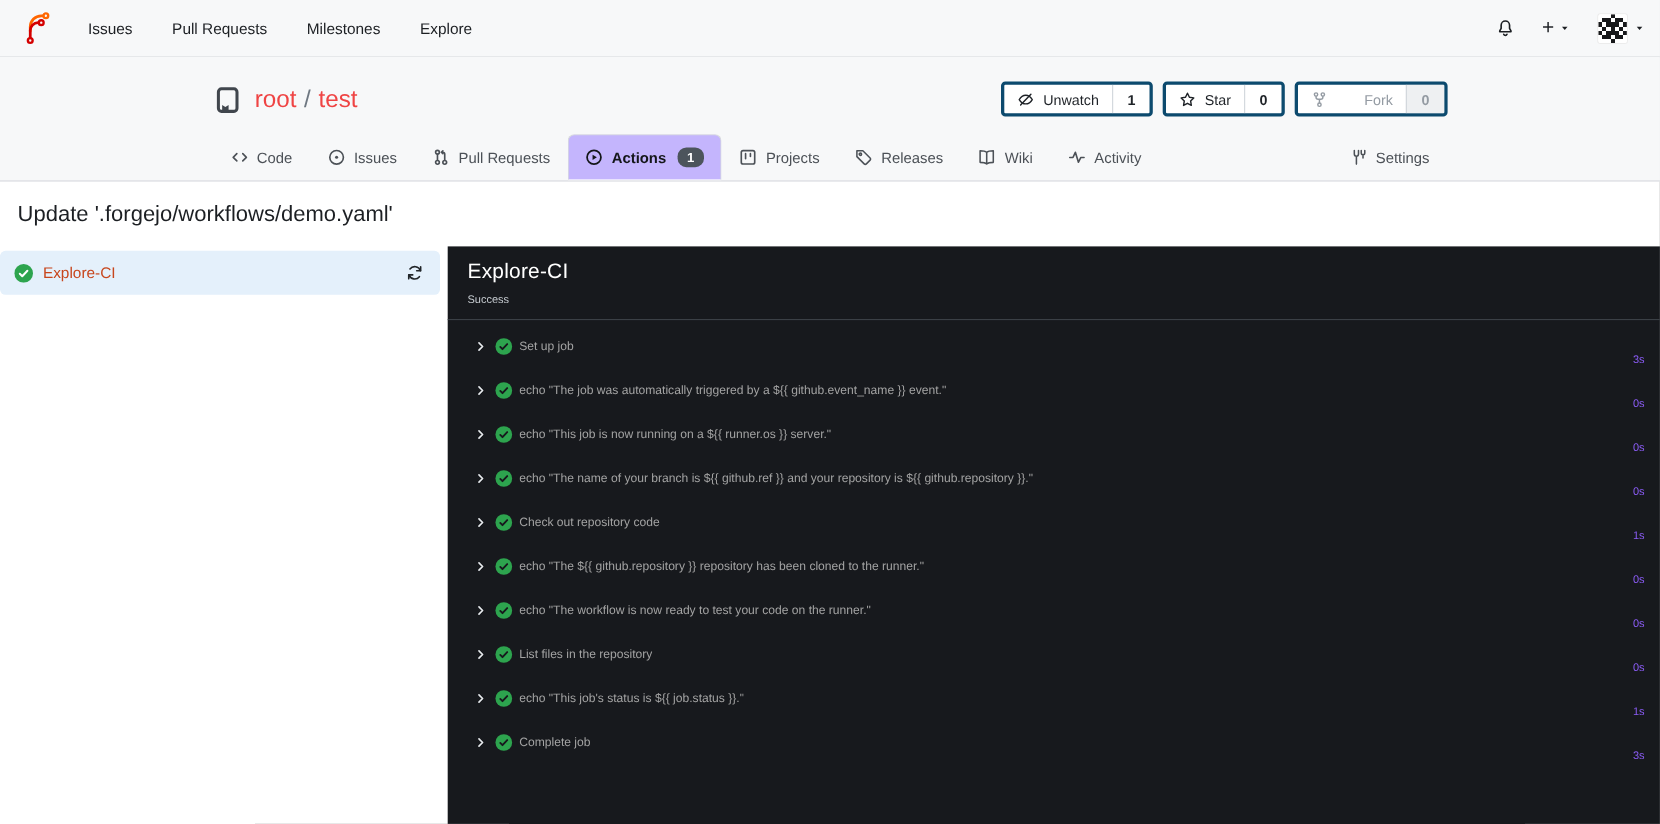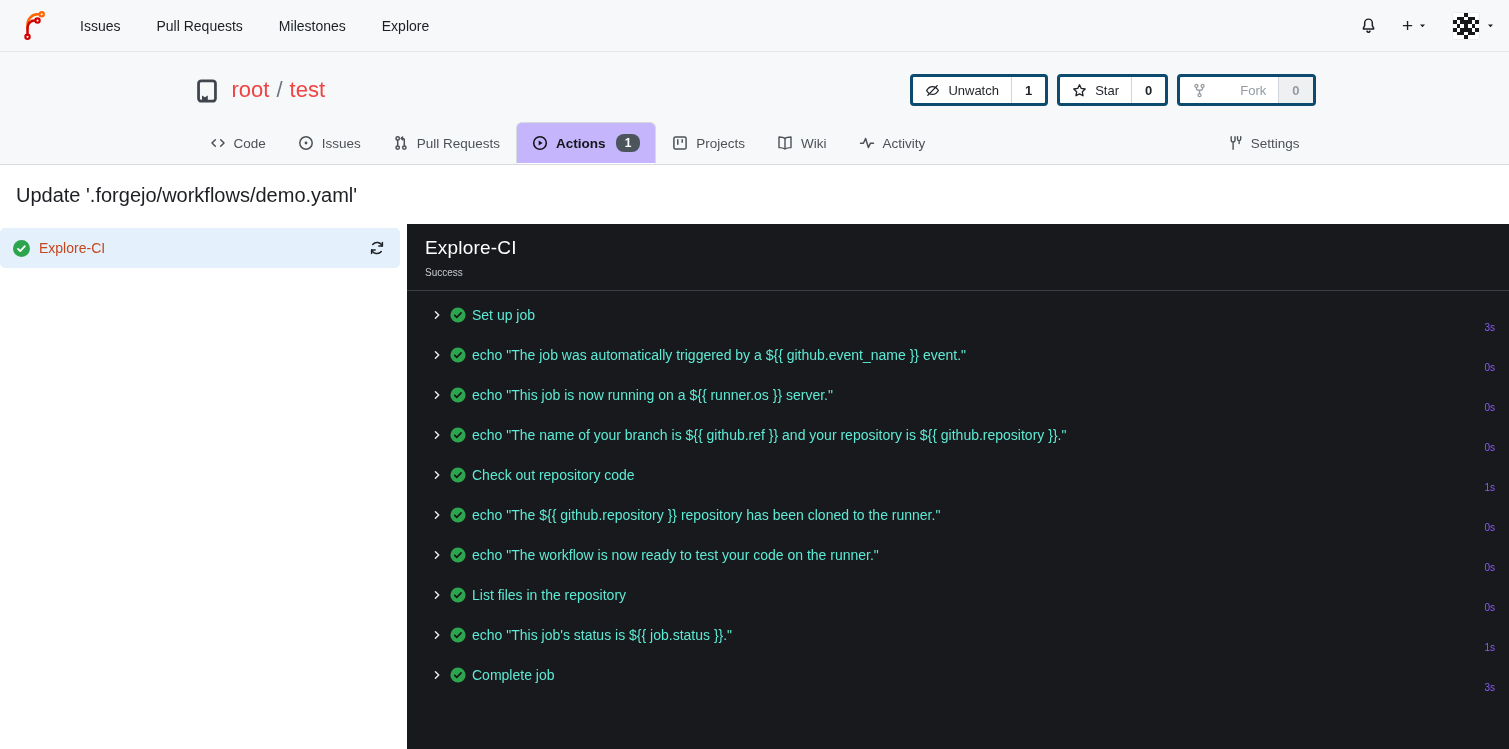--- a/index.html
+++ b/index.html
@@ -78,21 +78,21 @@
   .job-refresh { margin-left:auto; background:none; border:none; color:#212529; display:flex; padding:2px; }
 
   .log-panel { flex:1 1 auto; background:#17191d; color:#edf0f2; display:flex; flex-direction:column; min-width:0; }
   .panel-header { padding:13px 18px 12px; border-bottom:1px solid #3b4046; }
   .panel-title { font-size:19px; color:#ffffff; font-weight:500; letter-spacing:.2px; }
   .panel-status { font-size:10px; color:#c6cbd0; margin-top:8px; }
   .steps { padding-top:4px; overflow:hidden; }
   .step-row { height:40px; display:flex; align-items:center; padding:0 14px 0 24px; cursor:pointer; }
   .chev { color:#e8ebee; margin-right:7px; display:flex; }
   .step-check { margin-right:6px; display:flex; }
-  .step-name { font-size:14px; color:#5eead4; white-space:nowrap; overflow:hidden; text-overflow:ellipsis; }
+  .step-name { font-size:11px; color:#a3a3a3; white-space:nowrap; overflow:hidden; text-overflow:ellipsis; }
   .step-dur { margin-left:auto; font-size:10px; color:#8b5cf6; padding-left:20px;margin-top:24px; }
 </style>
 </head>
 <body>
 
 <header class="navbar">
   <a class="logo">
     <svg width="30" height="32" viewBox="0 0 36 36" fill="none">
       <path d="M9 21v-5A12 12 0 0 1 21 4h2" stroke="#ff6600" stroke-width="3" stroke-linecap="round"></path>
       <circle cx="26" cy="4" r="2.6" stroke="#ff6600" stroke-width="2.6"></circle>
@@ -263,20 +263,29 @@
           <svg width="16" height="16" viewBox="0 0 16 16" fill="none" stroke="currentColor" stroke-width="1.5" stroke-linecap="round">
               <rect x="1.9" y="1.9" width="12.2" height="12.2" rx="1.6"></rect>
               <path d="M5.8 4.7v4.6M10.2 4.7v2.5"></path>
             </svg>
         </span>
         <span>Projects</span>
       </a>
       <a class="tab">
         <span>
           <svg width="16" height="16" viewBox="0 0 16 16" fill="none" stroke="currentColor" stroke-width="1.4" stroke-linejoin="round">
+              <path d="M2 2h5.4L14 8.6a1.4 1.4 0 0 1 0 2L10.6 14a1.4 1.4 0 0 1-2 0L2 7.4V2z"></path>
+              <circle cx="5.2" cy="5.2" r="1.05"></circle>
+            </svg>
+        </span>
+        <span>Releases</span>
+      </a>
+      <a class="tab">
+        <span>
+          <svg width="16" height="16" viewBox="0 0 16 16" fill="none" stroke="currentColor" stroke-width="1.4" stroke-linejoin="round">
               <path d="M8 3.4C6.6 2.2 4.6 2 2 2v10.6c2.6 0 4.6.2 6 1.4 1.4-1.2 3.4-1.4 6-1.4V2c-2.6 0-4.6.2-6 1.4z"></path>
               <path d="M8 3.4V14"></path>
             </svg>
         </span>
         <span>Wiki</span>
       </a>
       <a class="tab">
         <span>
           <svg width="16" height="16" viewBox="0 0 16 16" fill="none" stroke="currentColor" stroke-width="1.5" stroke-linecap="round" stroke-linejoin="round">
               <path d="M1.5 8.2h2.9L6.6 3.5l2.8 9 2.1-4.3h3"></path>

